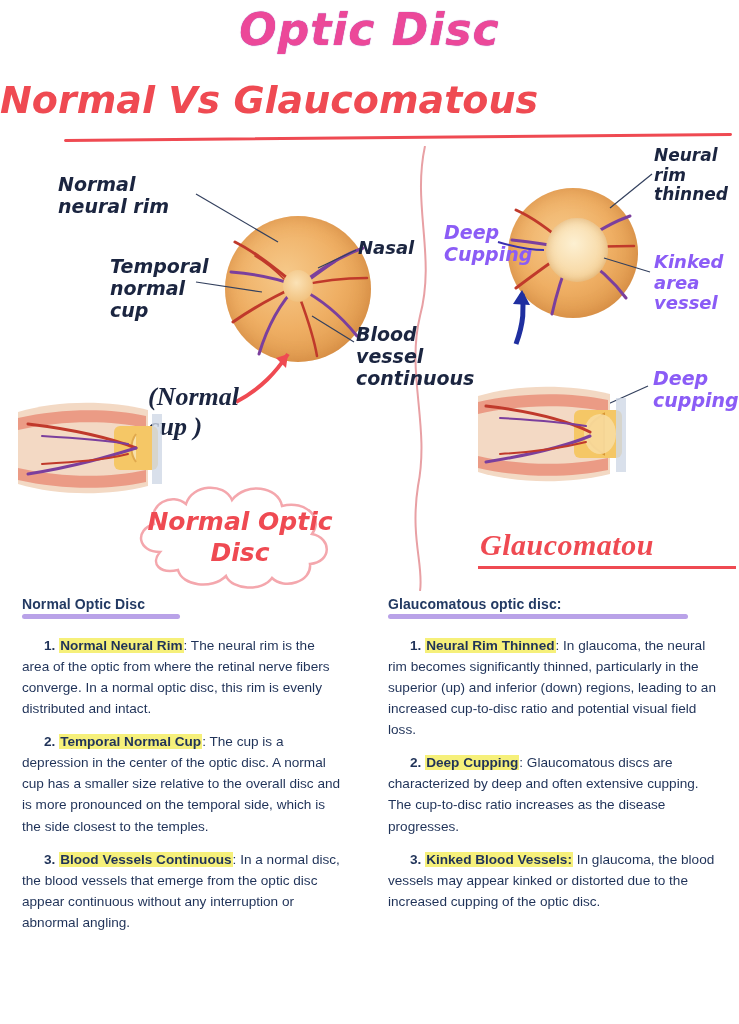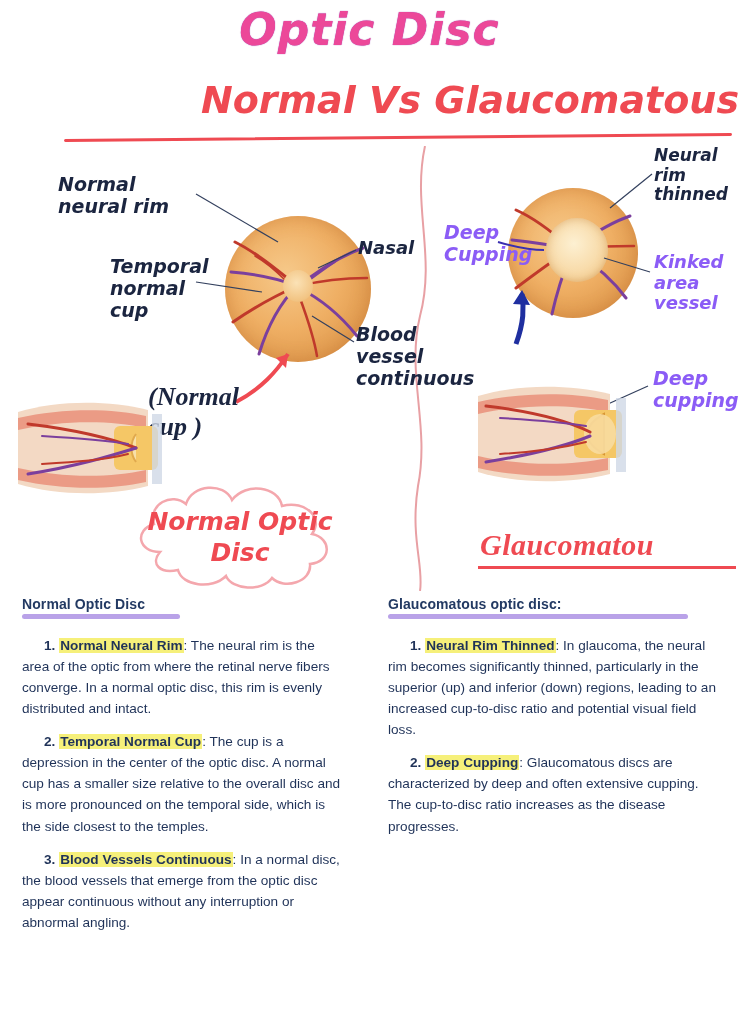--- a/index.html
+++ b/index.html
@@ -29,21 +29,21 @@
     font-style: italic;
     letter-spacing: 1px;
     color: #ec4899;
     text-shadow: 0 0 1px #8e2fa5;
   }
   .title-sub {
     position: absolute;
     top: 78px;
     left: 0;
     width: 739px;
-    text-align: right;
+    text-align: left;
     font-family: "DejaVu Sans", sans-serif;
     font-size: 38px;
     font-style: italic;
     font-weight: bold;
     color: #ef4a52;
   }
   .title-underline {
     position: absolute;
     top: 136px;
     left: 64px;
@@ -386,14 +386,18 @@
     <p class="para">
       <span class="num">1.</span>
       <span class="hl">Neural Rim Thinned</span><span>: In glaucoma, the neural rim becomes significantly thinned, particularly in the superior (up) and inferior (down) regions, leading to an increased cup-to-disc ratio and potential visual field loss.</span>
     </p>
 
     <p class="para">
       <span class="num">2.</span>
       <span class="hl">Deep Cupping</span><span>: Glaucomatous discs are characterized by deep and often extensive cupping. The cup-to-disc ratio increases as the disease progresses.</span>
     </p>
 
+    <p class="para">
+      <span class="num">3.</span>
+      <span class="hl">Kinked Blood Vessels:</span><span> In glaucoma, the blood vessels may appear kinked or distorted due to the increased cupping of the optic disc.</span>
+    </p>
   </div>
 </div>
 
 </body></html>

